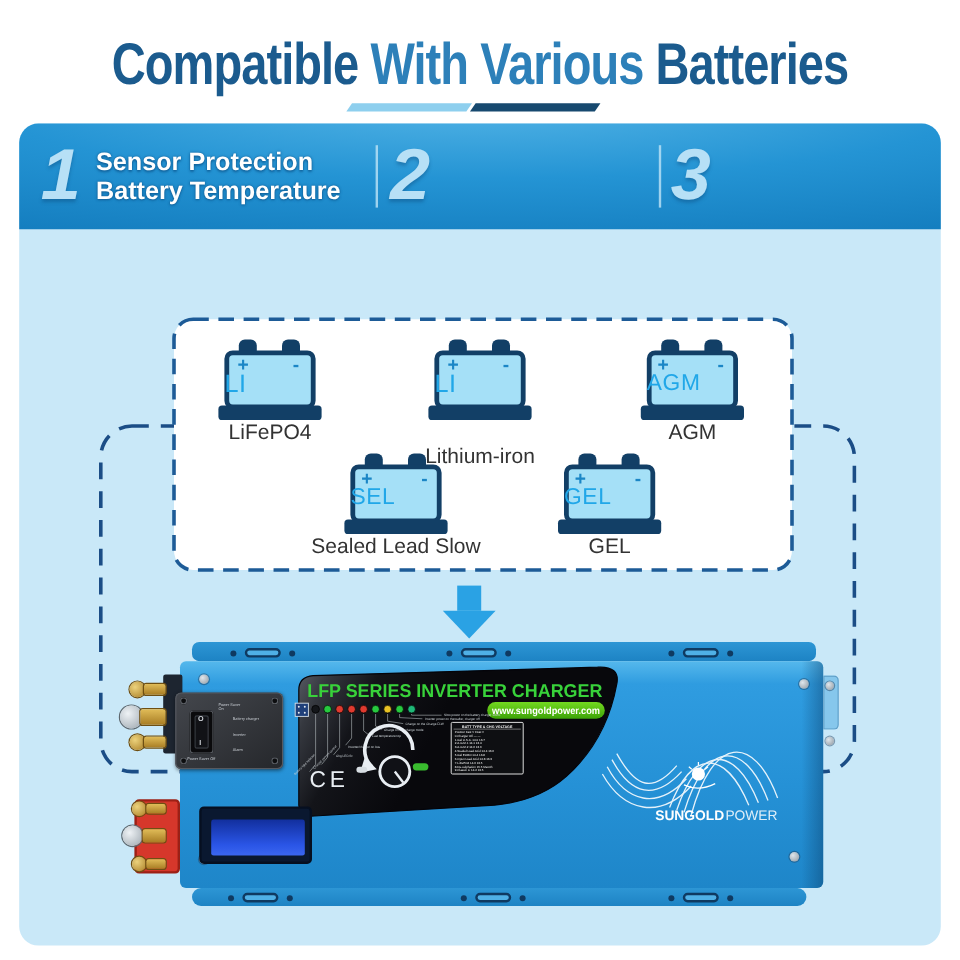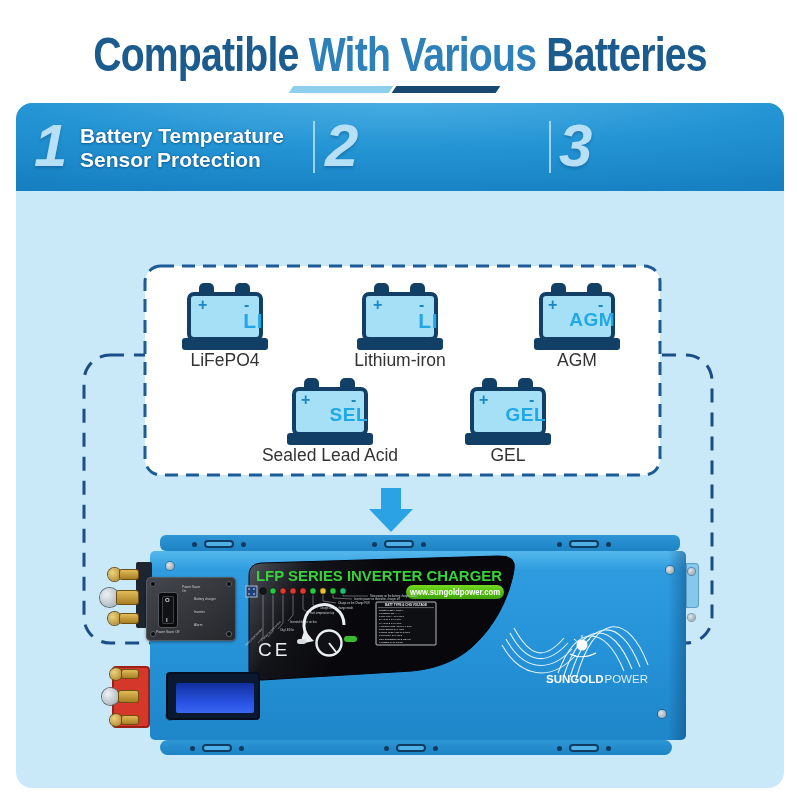--- a/index.html
+++ b/index.html
@@ -31,22 +31,22 @@
   
   .svgbox{display:block;}
 
   
   .bat{width:86px;height:70px;}
   .bat .term{position:absolute;top:0;width:15px;height:13px;background:#123f66;border-radius:5px 5px 0 0;}
   .bat .body{position:absolute;left:5px;top:9px;width:76px;height:49px;background:#a5e0f7;
              border:4px solid #123f66;border-radius:7px;}
   .bat .base{position:absolute;left:0;top:55px;width:86px;height:12px;background:#123f66;border-radius:3px;}
   .bat .pm{position:absolute;top:13px;font-weight:bold;font-size:16px;color:#1b86c6;}
-  .bat .abbr{position:absolute;left:5px;top:26px;width:76px;text-align:right;
-             font-weight:bold;font-size:21px;color:#21a7e8;letter-spacing:.5px;}
+  .bat .abbr{position:absolute;left:5px;top:26px;width:76px;text-align:left;
+             font-weight:normal;font-size:21px;color:#21a7e8;letter-spacing:.5px;}
   .blabel{font-size:17.5px;color:#333;text-align:right;white-space:nowrap;transform:translateX(-50%);}
 
   
   .arr-stem{left:381px;top:488px;width:20px;height:21px;background:#2aa2e4;}
   .arr-head{left:369px;top:509px;width:0;height:0;border-left:22px solid transparent;
             border-right:22px solid transparent;border-top:23px solid #2aa2e4;}
 
   
   .flange{background:linear-gradient(180deg,#2d96d5,#1d83c4);border-radius:6px;}
   .pbody{left:150px;top:551px;width:536px;height:189px;border-radius:5px;
@@ -88,22 +88,22 @@
     <span class="t-dark">Batteries</span>
   </div>
   <div class="abs under under-light"></div>
   <div class="abs under under-dark"></div>
 
   <div class="abs bluebg"></div>
 
   <div class="abs band"></div>
   <div class="abs fnum" style="left:34px;top:116px;">1</div>
   <div class="abs ftxt" style="left:80px;top:124px;">
+    <div>Sensor Protection</div>
     <div>Battery Temperature</div>
-    <div>Sensor Protection</div>
   </div>
   <div class="abs fdiv" style="left:313px;"></div>
   <div class="abs fnum" style="left:325px;top:116px;">2</div>
   <div class="abs ftxt" style="left:368px;top:124px;">
   </div>
   <div class="abs fdiv" style="left:549px;"></div>
   <div class="abs fnum" style="left:559px;top:116px;">3</div>
   <div class="abs ftxt" style="left:601px;top:124px;">
   </div>
 
@@ -128,21 +128,21 @@
 
   <div class="abs bat" style="left:357px;top:283px;">
     <div class="term" style="left:17px;"></div>
     <div class="term" style="left:53px;"></div>
     <div class="body"></div>
     <div class="pm" style="left:16px;">+</div>
     <div class="pm" style="left:62px;">-</div>
     <div class="abbr">LI</div>
     <div class="base"></div>
   </div>
-  <div class="abs blabel" style="left:400px;top:350px;">Lithium-iron</div>
+  <div class="abs blabel" style="left:400px;top:370px;">Lithium-iron</div>
 
   <div class="abs bat" style="left:534px;top:283px;">
     <div class="term" style="left:17px;"></div>
     <div class="term" style="left:53px;"></div>
     <div class="body"></div>
     <div class="pm" style="left:14px;">+</div>
     <div class="pm" style="left:64px;">-</div>
     <div class="abbr" style="font-size:19px;">AGM</div>
     <div class="base"></div>
   </div>
@@ -150,21 +150,21 @@
 
   <div class="abs bat" style="left:287px;top:378px;">
     <div class="term" style="left:17px;"></div>
     <div class="term" style="left:53px;"></div>
     <div class="body"></div>
     <div class="pm" style="left:14px;">+</div>
     <div class="pm" style="left:64px;">-</div>
     <div class="abbr" style="font-size:19px;">SEL</div>
     <div class="base"></div>
   </div>
-  <div class="abs blabel" style="left:330px;top:445px;">Sealed Lead Acid</div>
+  <div class="abs blabel" style="left:330px;top:445px;">Sealed Lead Slow</div>
 
   <div class="abs bat" style="left:465px;top:378px;">
     <div class="term" style="left:17px;"></div>
     <div class="term" style="left:53px;"></div>
     <div class="body"></div>
     <div class="pm" style="left:14px;">+</div>
     <div class="pm" style="left:64px;">-</div>
     <div class="abbr" style="font-size:19px;">GEL</div>
     <div class="base"></div>
   </div>

